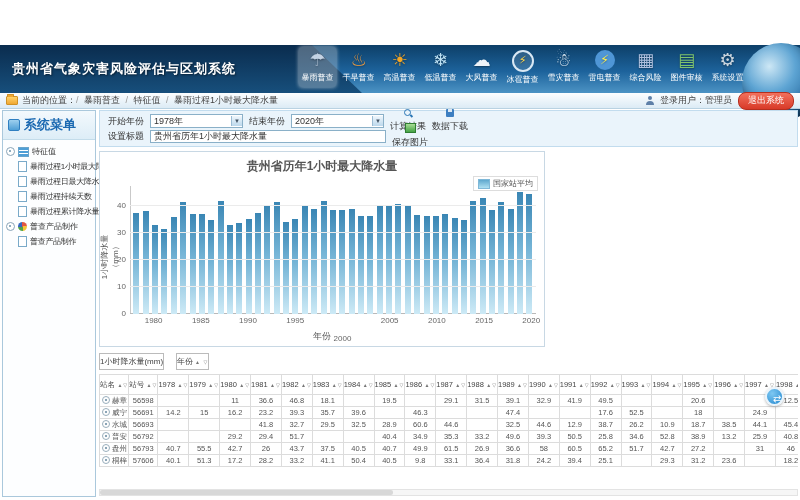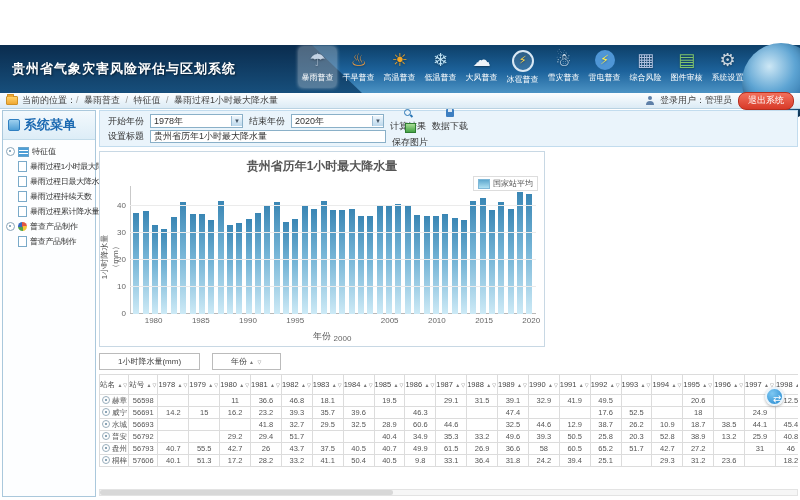--- a/index.html
+++ b/index.html
@@ -104,21 +104,21 @@
   .bars{position:absolute;inset:0;display:flex;align-items:flex-end;justify-content:space-evenly;}
   .bar{width:6px;background:linear-gradient(180deg,#3a86b4 0%,#74b4d6 45%,#cdeaf6 100%);}
   .ytick{position:absolute;right:100%;padding-right:4px;font-size:8px;color:#666;transform:translateY(4px);}
   .xtick{position:absolute;top:100%;margin-top:2px;transform:translateX(-50%);font-size:8px;color:#666;}
   .ylabel{position:absolute;left:-55px;width:70px;top:50%;margin-top:-6px;text-align:center;
     transform:rotate(-90deg);font-size:8px;color:#555;}
   .xlabel{position:absolute;bottom:3px;left:50%;transform:translateX(-50%);font-size:9px;color:#555;}
 
   
   .table-tools{margin-top:6px;display:flex;gap:12px;align-items:center;}
-  .pill{border:1px solid #bbb;background:#fff;font-size:8px;color:#444;padding:2px 18px;
+  .pill{border:1px solid #bbb;background:#fff;font-size:8px;color:#444;padding:2px 0;
     display:flex;align-items:center;gap:2px;white-space:nowrap;cursor:pointer;}
   .sort{font-size:5px;color:#777;letter-spacing:1px;}
   .grid-wrap{margin-top:4px;overflow:hidden;width:100%;}
   table{border-collapse:collapse;table-layout:fixed;}
   th,td{border:1px solid #dcdcdc;font-size:7.5px;color:#555;text-align:center;padding:0;
     height:11px;white-space:nowrap;overflow:hidden;background:#fff;}
   th{height:19px;color:#444;font-weight:normal;}
   td.name-cell{text-align:left;padding-left:2px;}
   .radio-icon{display:inline-block;width:6px;height:6px;border:1px solid #99aebc;border-radius:50%;
     background:radial-gradient(circle,#8aa4b6 0 1px,#fff 1.6px);vertical-align:-1px;margin-right:2px;}
@@ -476,21 +476,21 @@
                 <td></td>
                 <td></td>
                 <td>40.4</td>
                 <td>34.9</td>
                 <td>35.3</td>
                 <td>33.2</td>
                 <td>49.6</td>
                 <td>39.3</td>
                 <td>50.5</td>
                 <td>25.8</td>
-                <td>20.3</td>
+                <td>34.6</td>
                 <td>52.8</td>
                 <td>38.9</td>
                 <td>13.2</td>
                 <td>25.9</td>
                 <td>40.8</td>
               </tr>
               <tr>
                 <td class="name-cell"><span class="radio-icon"></span><span>盘州</span></td>
                 <td>56793</td>
                 <td>40.7</td>

